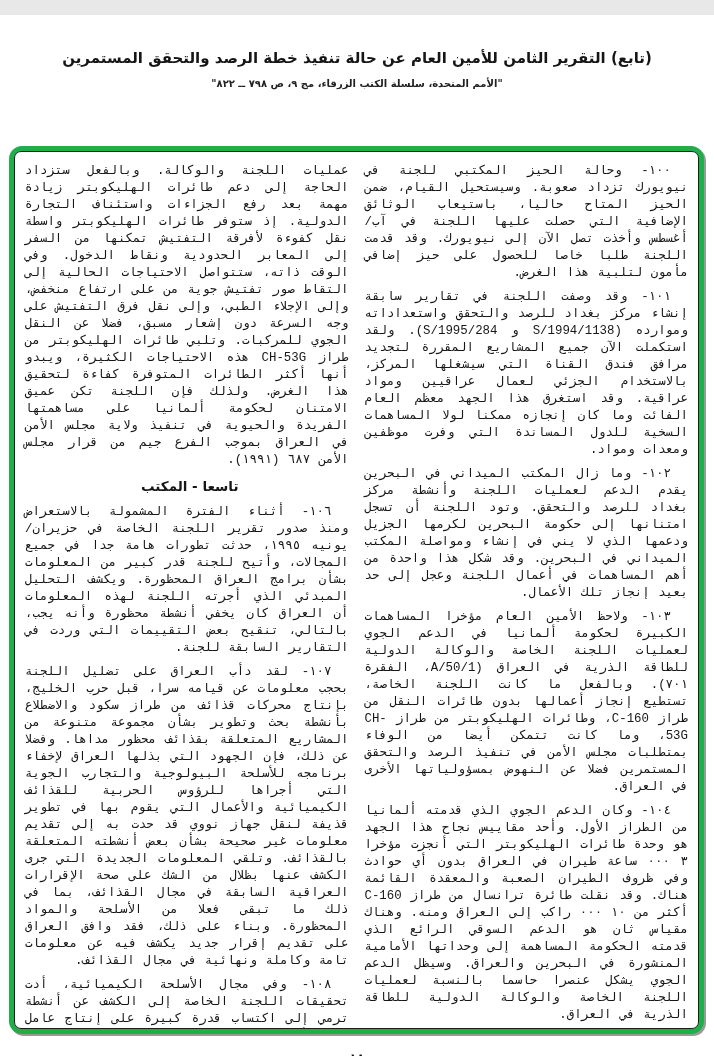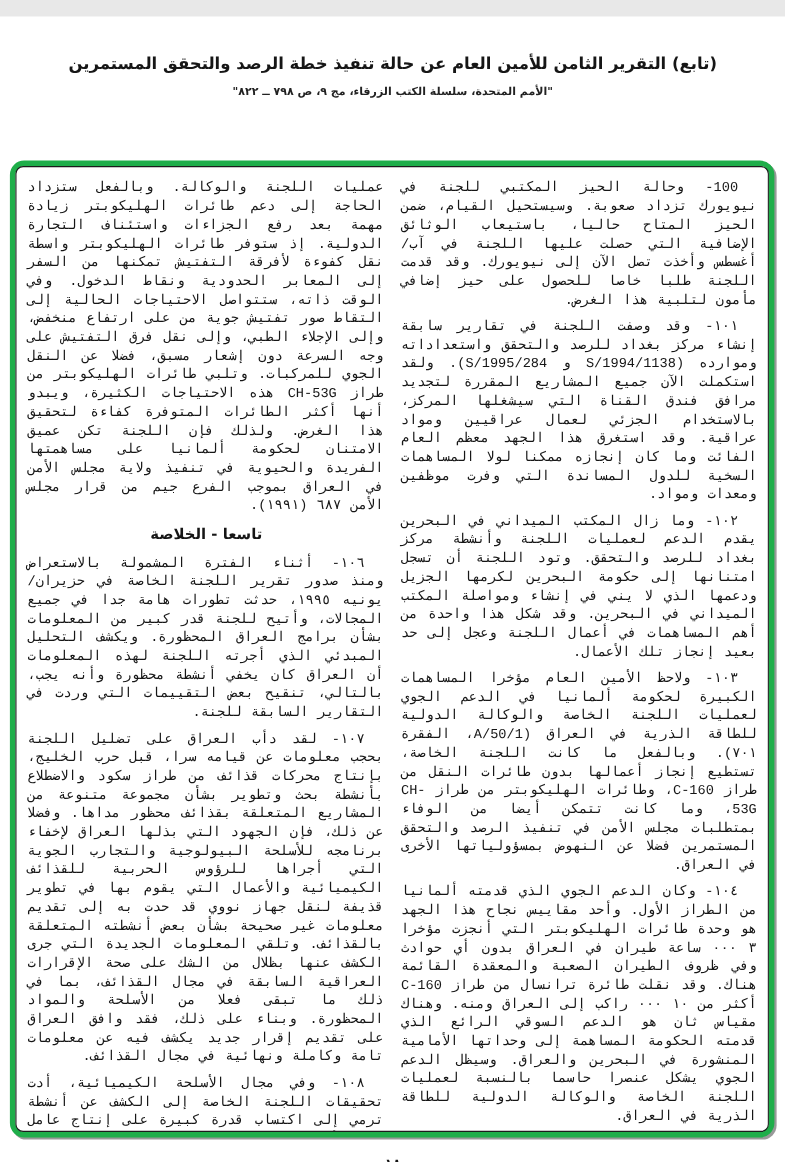--- a/index.html
+++ b/index.html
@@ -76,31 +76,31 @@
   <div class="report-header">
     <div class="header-line1">(تابع) التقرير الثامن للأمين العام عن حالة تنفيذ خطة الرصد والتحقق المستمرين</div>
     <div class="header-line3">"الأمم المتحدة، سلسلة الكتب الزرقاء، مج ٩، ص ٧٩٨ ــ ٨٢٢"</div>
   </div>
 
   <div class="content-box">
     <div class="content-inner">
       <div class="columns">
 
         <div class="column">
-          <p>100- وحالة الحيز المكتبي للجنة في نيويورك تزداد صعوبة. وسيستحيل القيام، ضمن الحيز المتاح حاليا، باستيعاب الوثائق الإضافية التي حصلت عليها اللجنة في آب/ أغسطس وأخذت تصل الآن إلى نيويورك. وقد قدمت اللجنة طلبا خاصا للحصول على حيز إضافي مأمون لتلبية هذا الغرض.</p>
+          <p>١٠٠- وحالة الحيز المكتبي للجنة في نيويورك تزداد صعوبة. وسيستحيل القيام، ضمن الحيز المتاح حاليا، باستيعاب الوثائق الإضافية التي حصلت عليها اللجنة في آب/ أغسطس وأخذت تصل الآن إلى نيويورك. وقد قدمت اللجنة طلبا خاصا للحصول على حيز إضافي مأمون لتلبية هذا الغرض.</p>
           <p>١٠١- وقد وصفت اللجنة في تقارير سابقة إنشاء مركز بغداد للرصد والتحقق واستعداداته وموارده (S/1994/1138 و S/1995/284). ولقد استكملت الآن جميع المشاريع المقررة لتجديد مرافق فندق القناة التي سيشغلها المركز، بالاستخدام الجزئي لعمال عراقيين ومواد عراقية. وقد استغرق هذا الجهد معظم العام الفائت وما كان إنجازه ممكنا لولا المساهمات السخية للدول المساندة التي وفرت موظفين ومعدات ومواد.</p>
           <p>١٠٢- وما زال المكتب الميداني في البحرين يقدم الدعم لعمليات اللجنة وأنشطة مركز بغداد للرصد والتحقق. وتود اللجنة أن تسجل امتنانها إلى حكومة البحرين لكرمها الجزيل ودعمها الذي لا يني في إنشاء ومواصلة المكتب الميداني في البحرين. وقد شكل هذا واحدة من أهم المساهمات في أعمال اللجنة وعجل إلى حد بعيد إنجاز تلك الأعمال.</p>
           <p>١٠٣- ولاحظ الأمين العام مؤخرا المساهمات الكبيرة لحكومة ألمانيا في الدعم الجوي لعمليات اللجنة الخاصة والوكالة الدولية للطاقة الذرية في العراق (A/50/1، الفقرة ٧٠١). وبالفعل ما كانت اللجنة الخاصة، تستطيع إنجاز أعمالها بدون طائرات النقل من طراز C-160، وطائرات الهليكوبتر من طراز CH-53G، وما كانت تتمكن أيضا من الوفاء بمتطلبات مجلس الأمن في تنفيذ الرصد والتحقق المستمرين فضلا عن النهوض بمسؤولياتها الأخرى في العراق.</p>
           <p>١٠٤- وكان الدعم الجوي الذي قدمته ألمانيا من الطراز الأول. وأحد مقاييس نجاح هذا الجهد هو وحدة طائرات الهليكوبتر التي أنجزت مؤخرا ٣ ٠٠٠ ساعة طيران في العراق بدون أي حوادث وفي ظروف الطيران الصعبة والمعقدة القائمة هناك. وقد نقلت طائرة ترانسال من طراز C-160 أكثر من ١٠ ٠٠٠ راكب إلى العراق ومنه. وهناك مقياس ثان هو الدعم السوقي الرائع الذي قدمته الحكومة المساهمة إلى وحداتها الأمامية المنشورة في البحرين والعراق. وسيظل الدعم الجوي يشكل عنصرا حاسما بالنسبة لعمليات اللجنة الخاصة والوكالة الدولية للطاقة الذرية في العراق.</p>
           <p>195- وكان الدعم الذي تقدمه طائرات الهليكوبتر في العراق وسيظل عنصرا حيويا للمحافظة على استقلالية</p>
         </div>
 
         <div class="column">
           <p class="no-indent">عمليات اللجنة والوكالة. وبالفعل ستزداد الحاجة إلى دعم طائرات الهليكوبتر زيادة مهمة بعد رفع الجزاءات واستئناف التجارة الدولية. إذ ستوفر طائرات الهليكوبتر واسطة نقل كفوءة لأفرقة التفتيش تمكنها من السفر إلى المعابر الحدودية ونقاط الدخول. وفي الوقت ذاته، ستتواصل الاحتياجات الحالية إلى التقاط صور تفتيش جوية من على ارتفاع منخفض، وإلى الإجلاء الطبي، وإلى نقل فرق التفتيش على وجه السرعة دون إشعار مسبق، فضلا عن النقل الجوي للمركبات. وتلبي طائرات الهليكوبتر من طراز CH-53G هذه الاحتياجات الكثيرة، ويبدو أنها أكثر الطائرات المتوفرة كفاءة لتحقيق هذا الغرض. ولذلك فإن اللجنة تكن عميق الامتنان لحكومة ألمانيا على مساهمتها الفريدة والحيوية في تنفيذ ولاية مجلس الأمن في العراق بموجب الفرع جيم من قرار مجلس الأمن ٦٨٧ (١٩٩١).</p>
-          <div class="section-heading">تاسعا - الخلاصة</div>
+          <div class="section-heading">تاسعا - المكتب</div>
           <p>١٠٦- أثناء الفترة المشمولة بالاستعراض ومنذ صدور تقرير اللجنة الخاصة في حزيران/ يونيه ١٩٩٥، حدثت تطورات هامة جدا في جميع المجالات، وأتيح للجنة قدر كبير من المعلومات بشأن برامج العراق المحظورة. ويكشف التحليل المبدئي الذي أجرته اللجنة لهذه المعلومات أن العراق كان يخفي أنشطة محظورة وأنه يجب، بالتالي، تنقيح بعض التقييمات التي وردت في التقارير السابقة للجنة.</p>
           <p>١٠٧- لقد دأب العراق على تضليل اللجنة بحجب معلومات عن قيامه سرا، قبل حرب الخليج، بإنتاج محركات قذائف من طراز سكود والاضطلاع بأنشطة بحث وتطوير بشأن مجموعة متنوعة من المشاريع المتعلقة بقذائف محظور مداها. وفضلا عن ذلك، فإن الجهود التي بذلها العراق لإخفاء برنامجه للأسلحة البيولوجية والتجارب الجوية التي أجراها للرؤوس الحربية للقذائف الكيميائية والأعمال التي يقوم بها في تطوير قذيفة لنقل جهاز نووي قد حدت به إلى تقديم معلومات غير صحيحة بشأن بعض أنشطته المتعلقة بالقذائف. وتلقي المعلومات الجديدة التي جرى الكشف عنها بظلال من الشك على صحة الإقرارات العراقية السابقة في مجال القذائف، بما في ذلك ما تبقى فعلا من الأسلحة والمواد المحظورة. وبناء على ذلك، فقد وافق العراق على تقديم إقرار جديد يكشف فيه عن معلومات تامة وكاملة ونهائية في مجال القذائف.</p>
           <p>١٠٨- وفي مجال الأسلحة الكيميائية، أدت تحقيقات اللجنة الخاصة إلى الكشف عن أنشطة ترمي إلى اكتساب قدرة كبيرة على إنتاج عامل غاز الأعصاب المتقدم VX. ولم يوضح بالكامل ما إذا كان العراق لا يزال يحتفظ بمخزون من المواد الأولية يتيح له الاستخدام الفوري لعامل VX. وسلطت المعلومات التي جرى الكشف عنها أضواء جديدة أيضا على نطاق برنامج الأسلحة النووية العراقي وأهدافه. ويجب أن تعدل اللجنة اتجاه بعض أنشطة الرصد التي تضطلع بها، وخاصة لمنع العراق من استخدام مركباته</p>
         </div>
 
       </div>
     </div>
   </div>
 
   <div class="page-footer">١٨</div>

